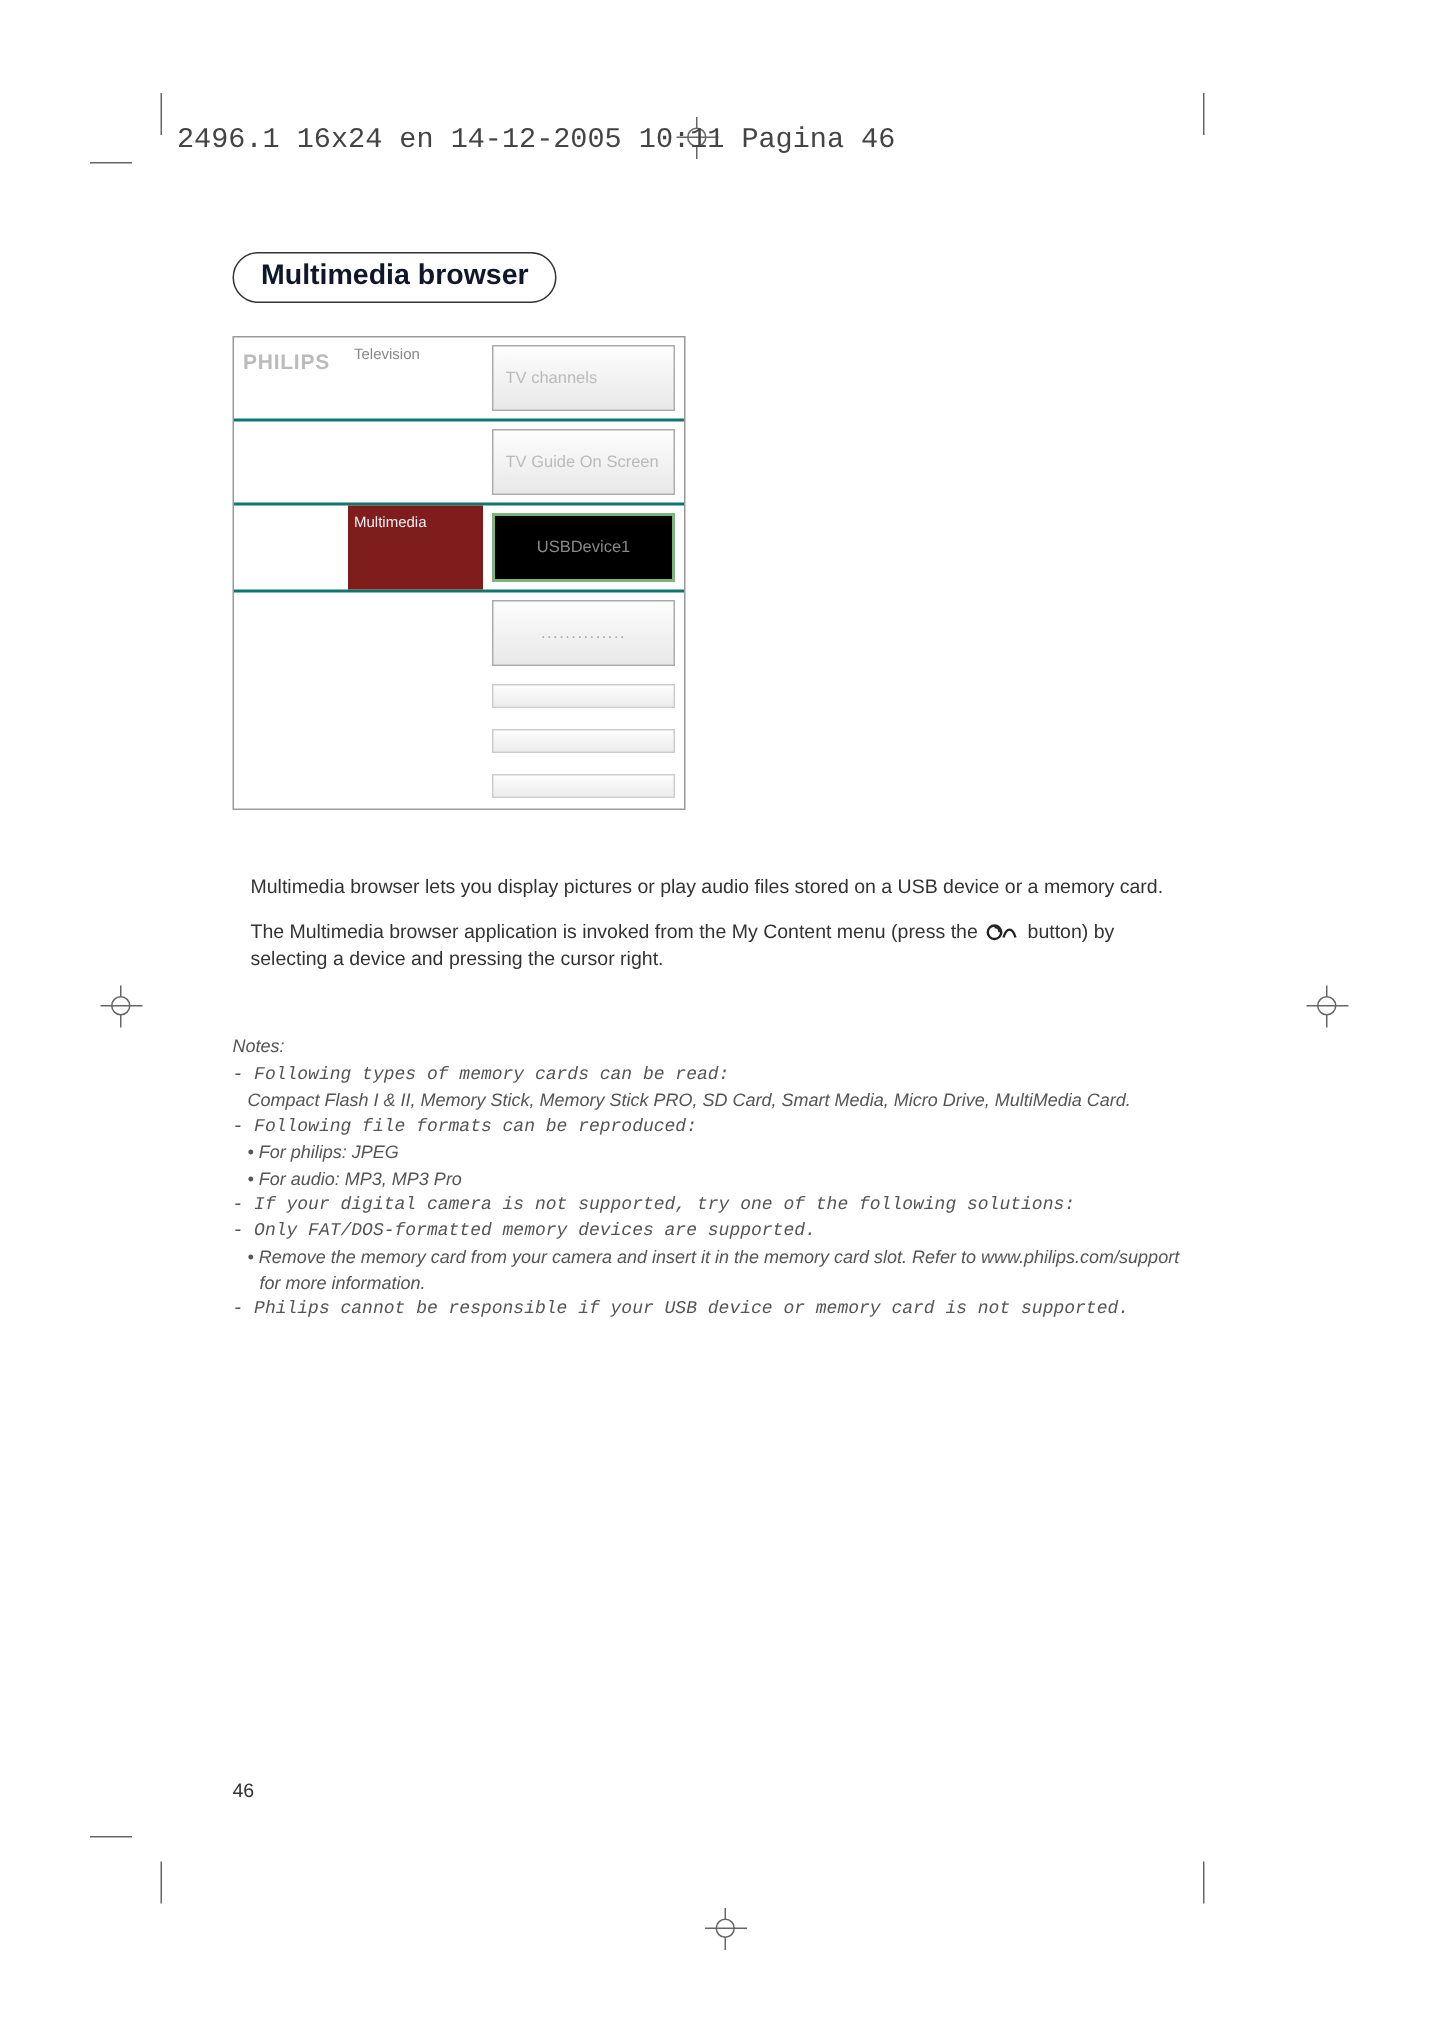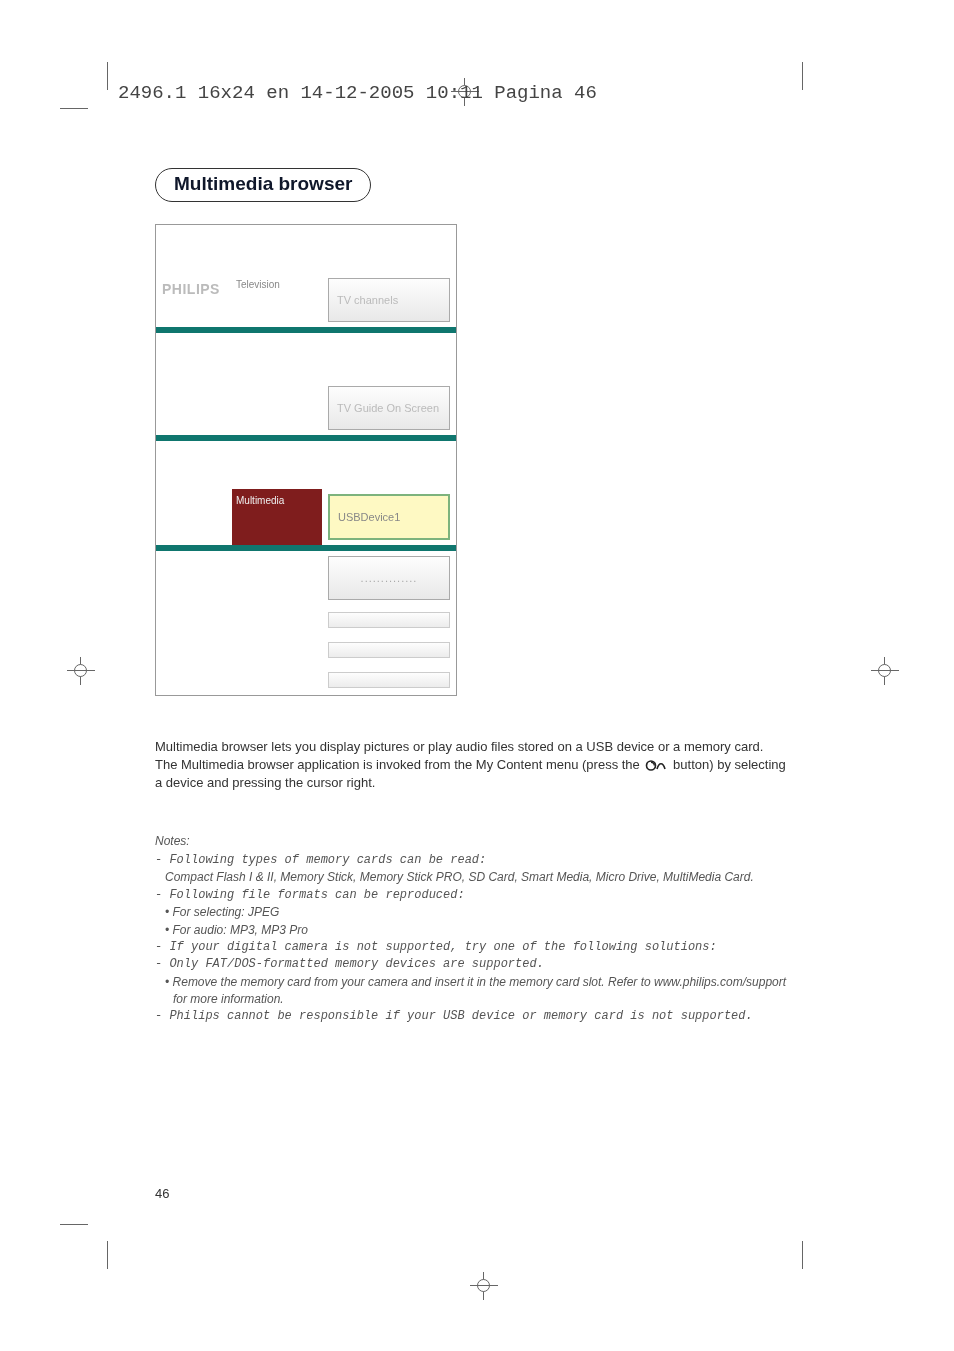--- a/index.html
+++ b/index.html
@@ -91,57 +91,58 @@
   .ui-mid {
     width: 90px;
     padding: 6px 4px;
     font-size: 10px;
     color: #888;
   }
   .ui-right {
     flex: 1;
     padding: 4px 4px;
   }
-  .ui-row-b { border-bottom: 6px solid #0f766e; margin-top: 48px; }
+  .ui-row-b { border-bottom: 2px solid #0f766e; }
   .ui-mid-dark {
     background: #7f1d1d;
     color: #eee;
   }
   .ui-right-cell {
     background: linear-gradient(#fdfdfd, #e8e8e8);
     border: 1px solid #aaa;
     padding: 15px 8px;
     font-size: 11px;
     color: #888;
     margin: 1px 2px;
   }
   .ui-right-cell.pale { color: #bbb; }
   .ui-right-cell.sel {
     border: 2px solid #7db37d;
-    background: #fef9c3;
+    background: #000000;
+    text-align: center;
   }
   .ui-right .placeholder {
     text-align: center;
     letter-spacing: 1px;
     color: #aaa;
   }
   .ui-empty-row {
     height: 16px;
     background: linear-gradient(#fdfdfd, #ececec);
     border: 1px solid #ccc;
     margin: 3px 2px;
   }
 
   .body-text {
     font-size: 13px;
     line-height: 1.4;
     color: #333;
     margin-bottom: 40px;
   }
-  .body-text p { margin: 0; }
+  .body-text p { margin: 12px; }
 
   .my-content-icon {
     display: inline-block;
     width: 22px; height: 13px;
     vertical-align: middle;
     position: relative;
     margin: 0 2px;
   }
   .my-content-icon svg { display: block; }
 
@@ -263,21 +264,21 @@
           </svg></span><span> button) by selecting a device and pressing the cursor right.</span>
     </p>
   </div>
 
   <div class="notes">
     <div class="hdr">Notes:</div>
     <ul>
       <li class="lvl1">- Following types of memory cards can be read:</li>
       <li class="lvl2">Compact Flash I &amp; II, Memory Stick, Memory Stick PRO, SD Card, Smart Media, Micro Drive, MultiMedia Card.</li>
       <li class="lvl1">- Following file formats can be reproduced:</li>
-      <li class="lvl2">• For selecting: JPEG</li>
+      <li class="lvl2">• For philips: JPEG</li>
       <li class="lvl2">• For audio: MP3, MP3 Pro</li>
       <li class="lvl1">- If your digital camera is not supported, try one of the following solutions:</li>
       <li class="lvl1">- Only FAT/DOS-formatted memory devices are supported.</li>
       <li class="lvl2">• Remove the memory card from your camera and insert it in the memory card slot. Refer to www.philips.com/support for more information.</li>
       <li class="lvl1">- Philips cannot be responsible if your USB device or memory card is not supported.</li>
     </ul>
   </div>
 
 </div>
 

